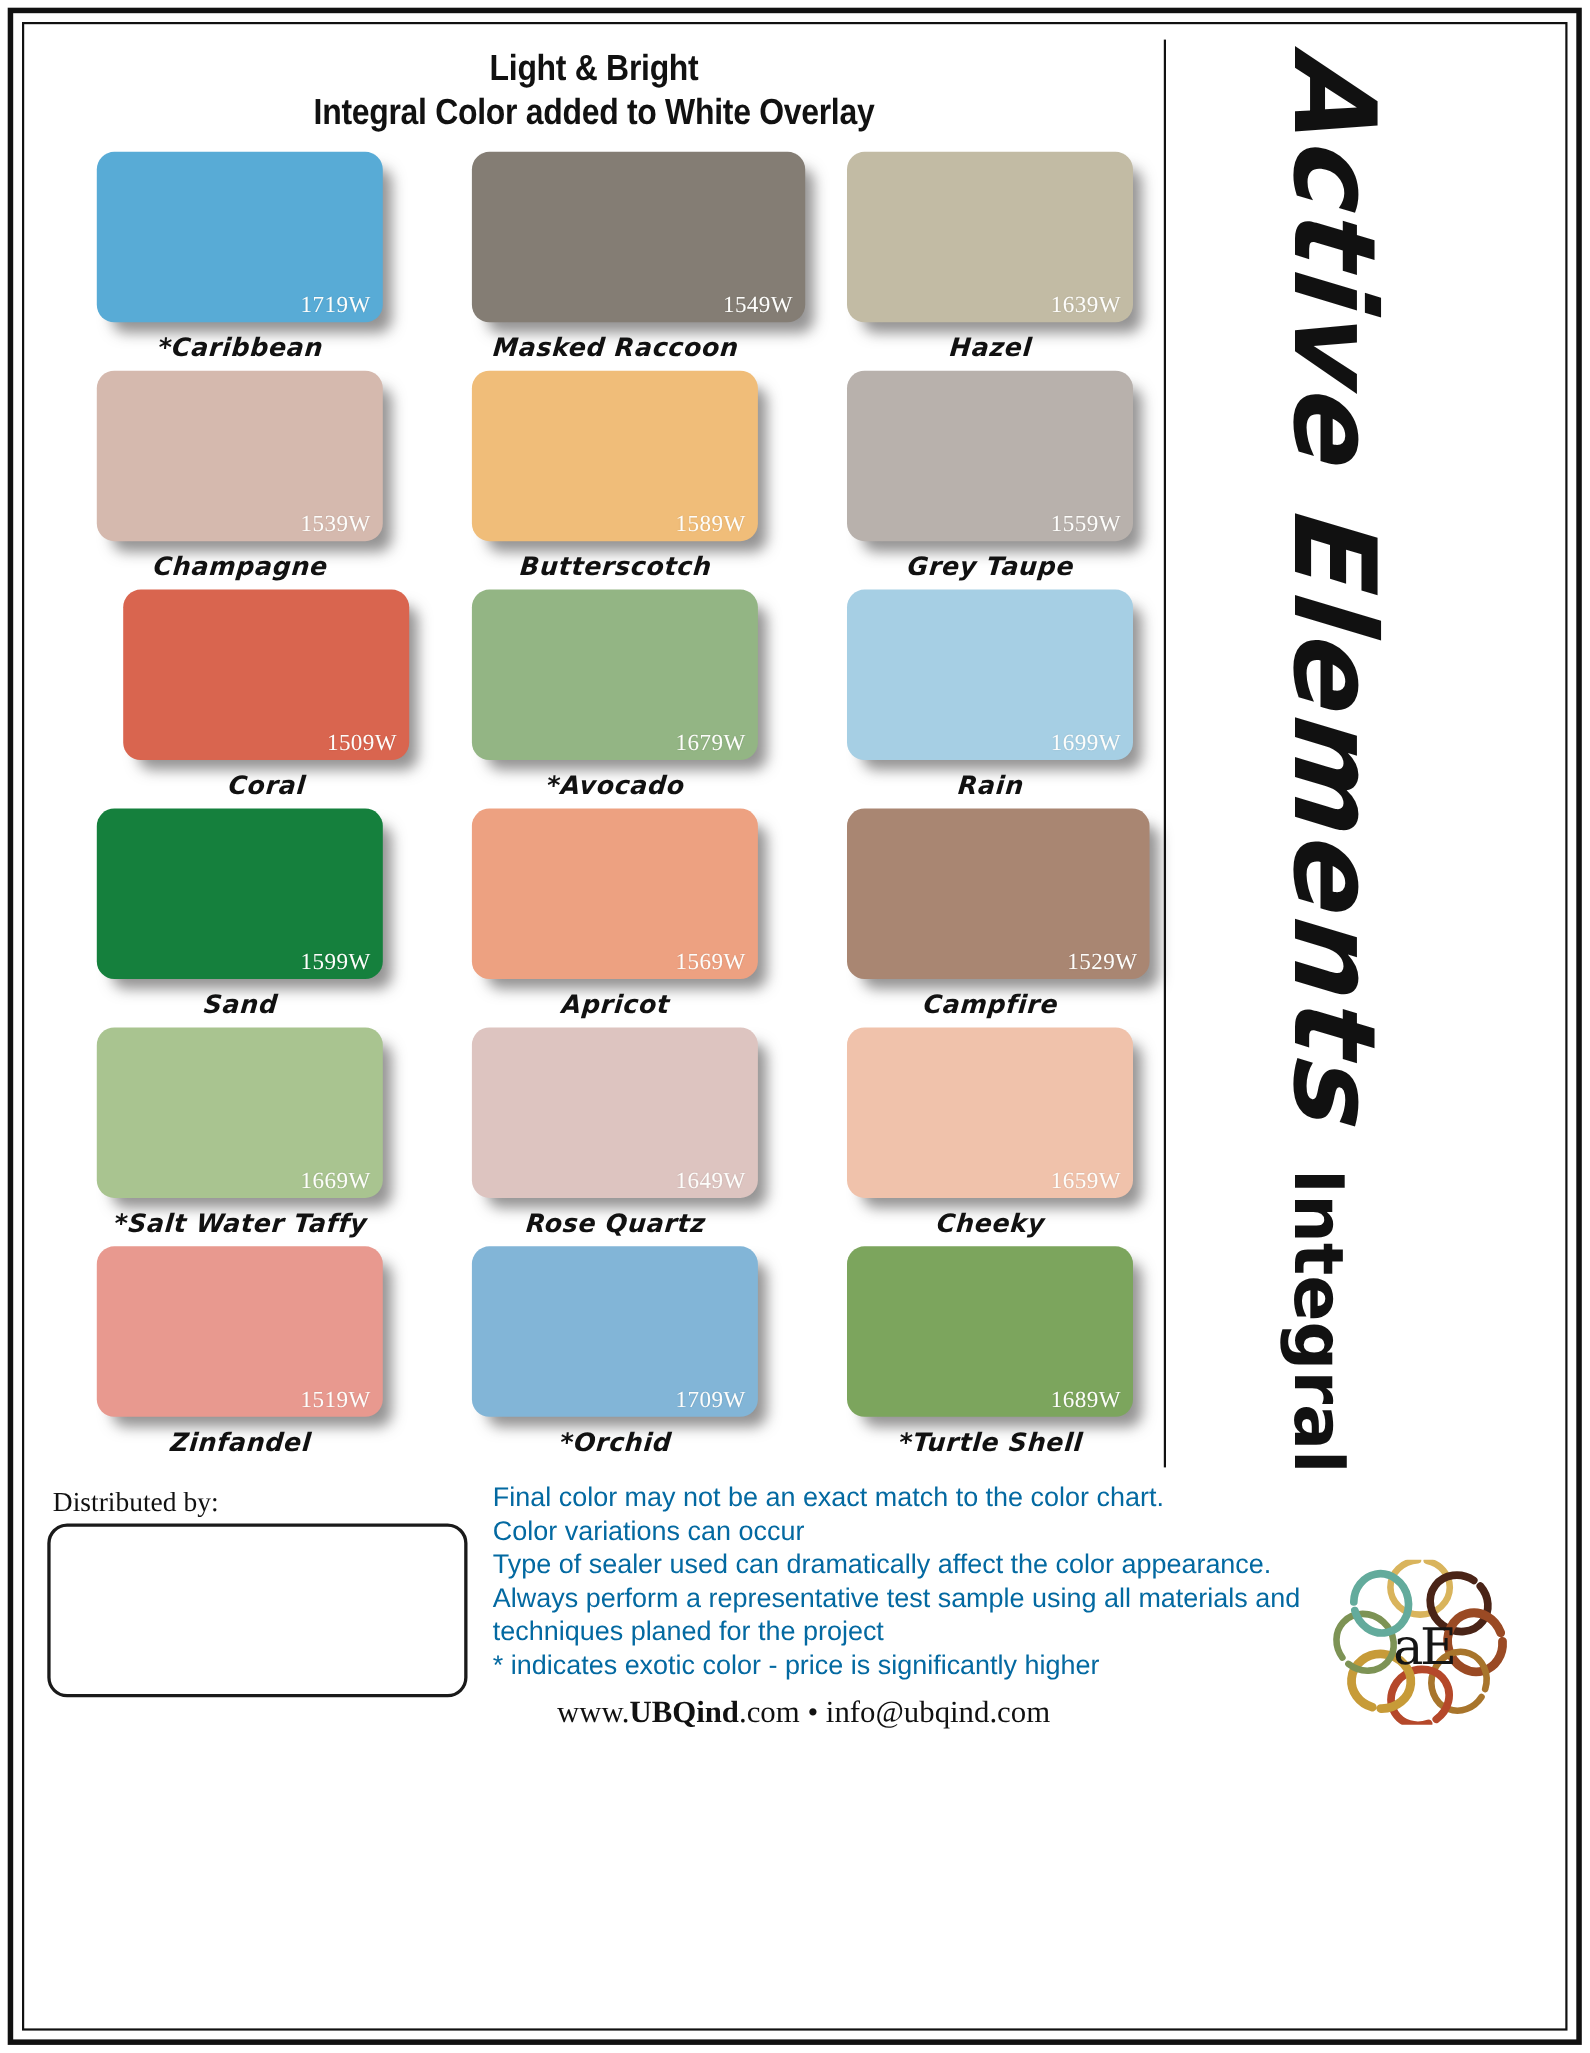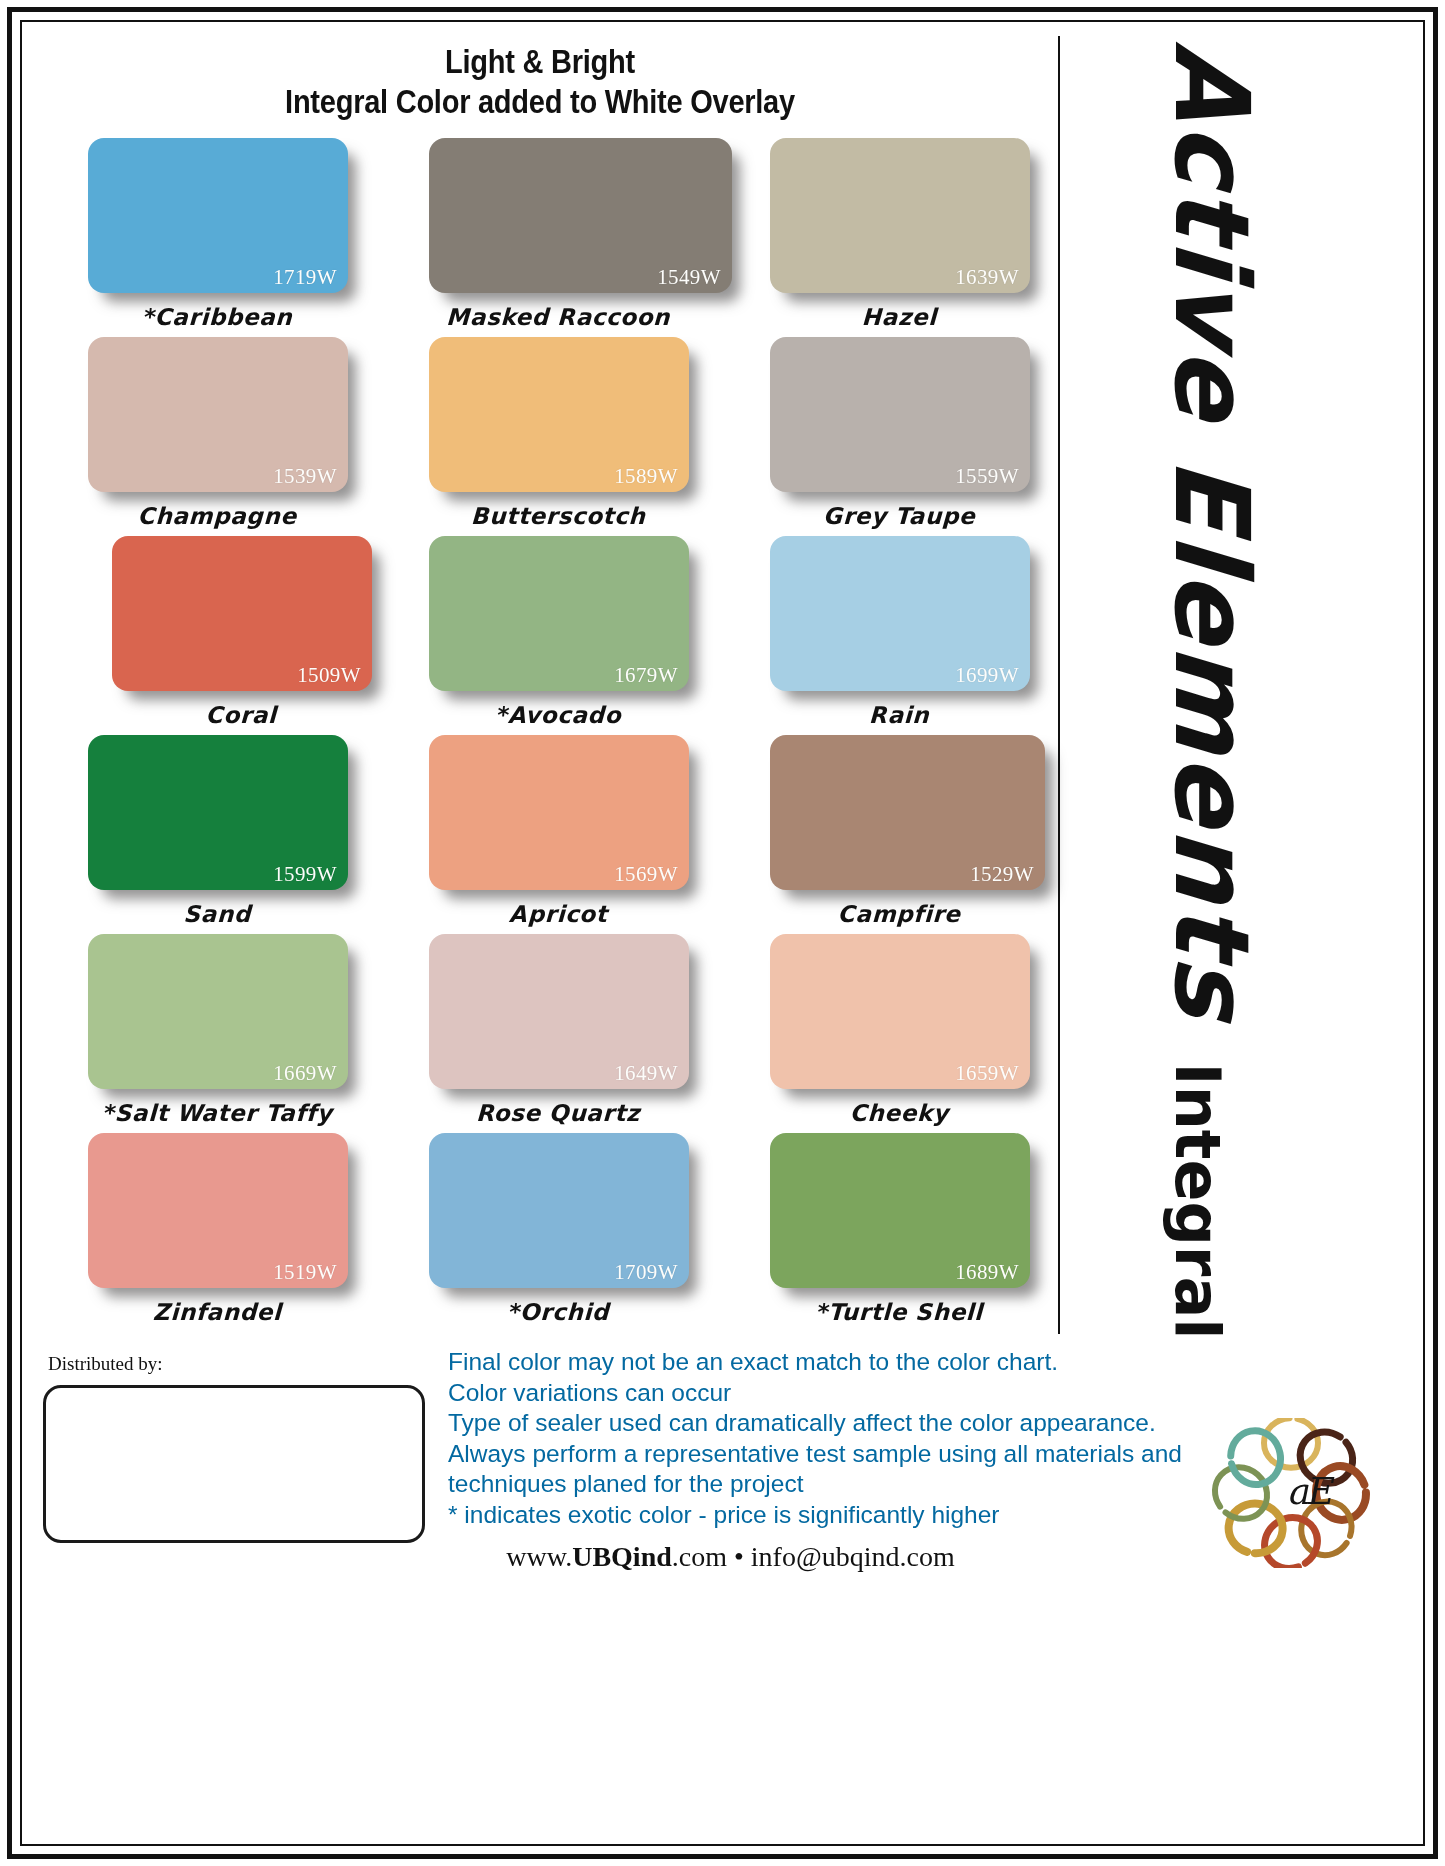--- a/index.html
+++ b/index.html
@@ -152,21 +152,21 @@
   }
 
   
   #footer { position: absolute; left: 0; top: 1345px; width: 1445px; height: 520px; }
 
   #dist-label {
     position: absolute;
     left: 48px;
     top: 8px;
     font-family: "Liberation Serif", serif;
-    font-size: 19px;
+    font-size: 25px;
     color: #111111;
   }
   #dist-box {
     position: absolute;
     left: 43px;
     top: 40px;
     width: 382px;
     height: 158px;
     box-sizing: border-box;
     border: 3px solid #1a1a1a;
@@ -207,24 +207,23 @@
     top: 1418px;
     width: 186px;
     height: 150px;
   }
   #logo svg { width: 186px; height: 150px; display: block; }
   #logo-mark {
     position: absolute;
     left: 58px;
     top: 52px;
     width: 76px;
-    text-align: right;
+    text-align: center;
     font-family: "DejaVu Serif", serif;
-    font-style: italic;
-    font-size: 37px;
+    font-size: 46px;
     color: #151515;
     letter-spacing: -3px;
   }
 </style>
 </head>
 <body>
 
 <div id="page">
 
   <div id="outer-border"></div>

